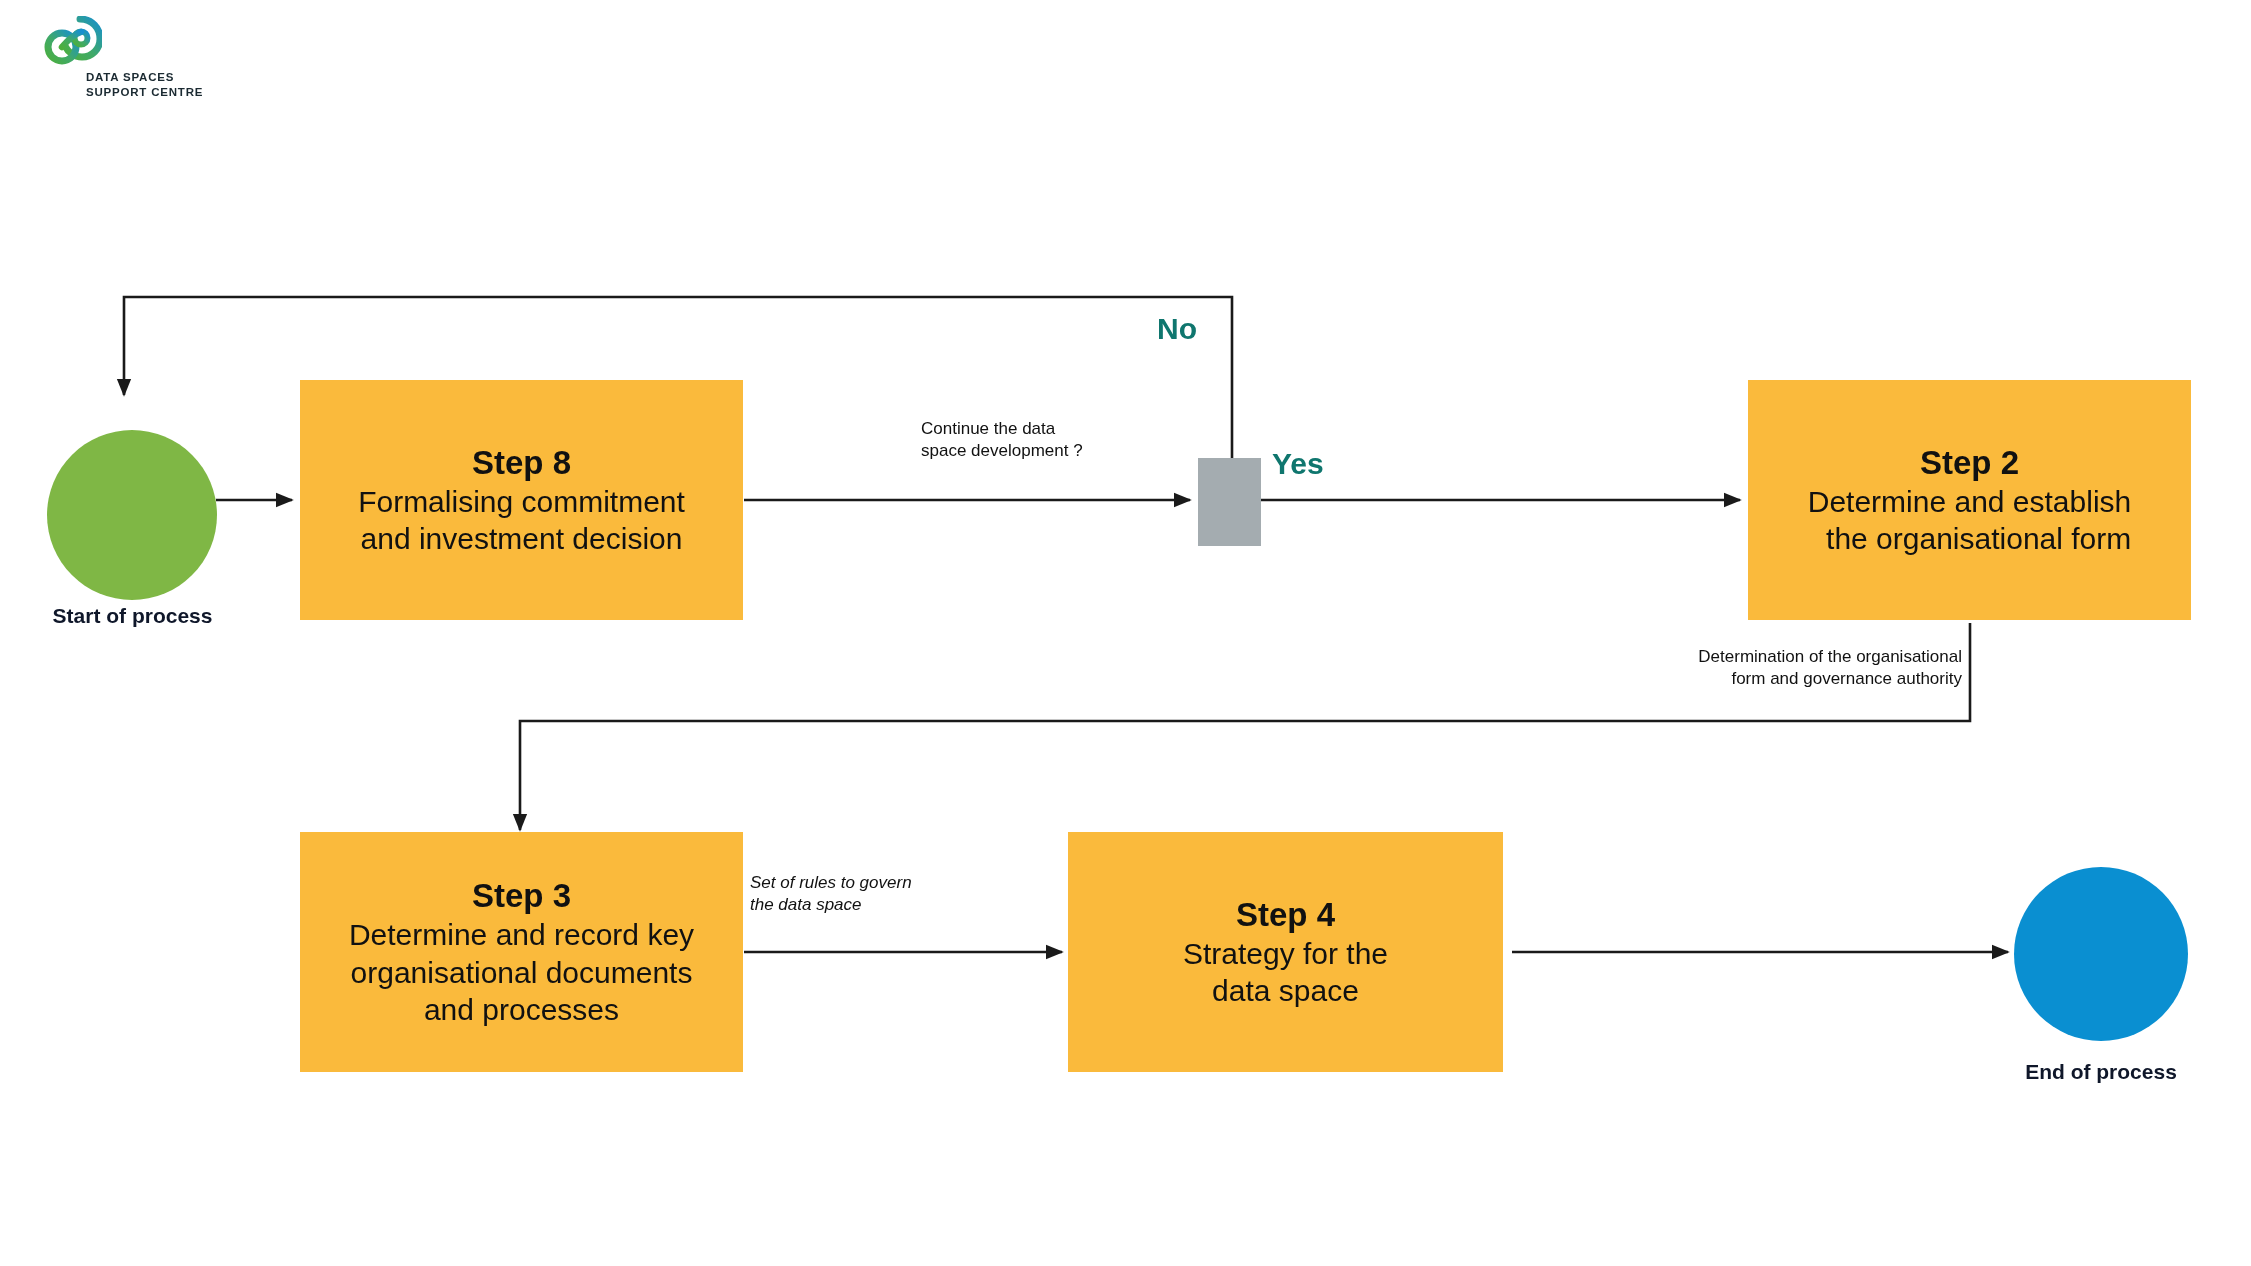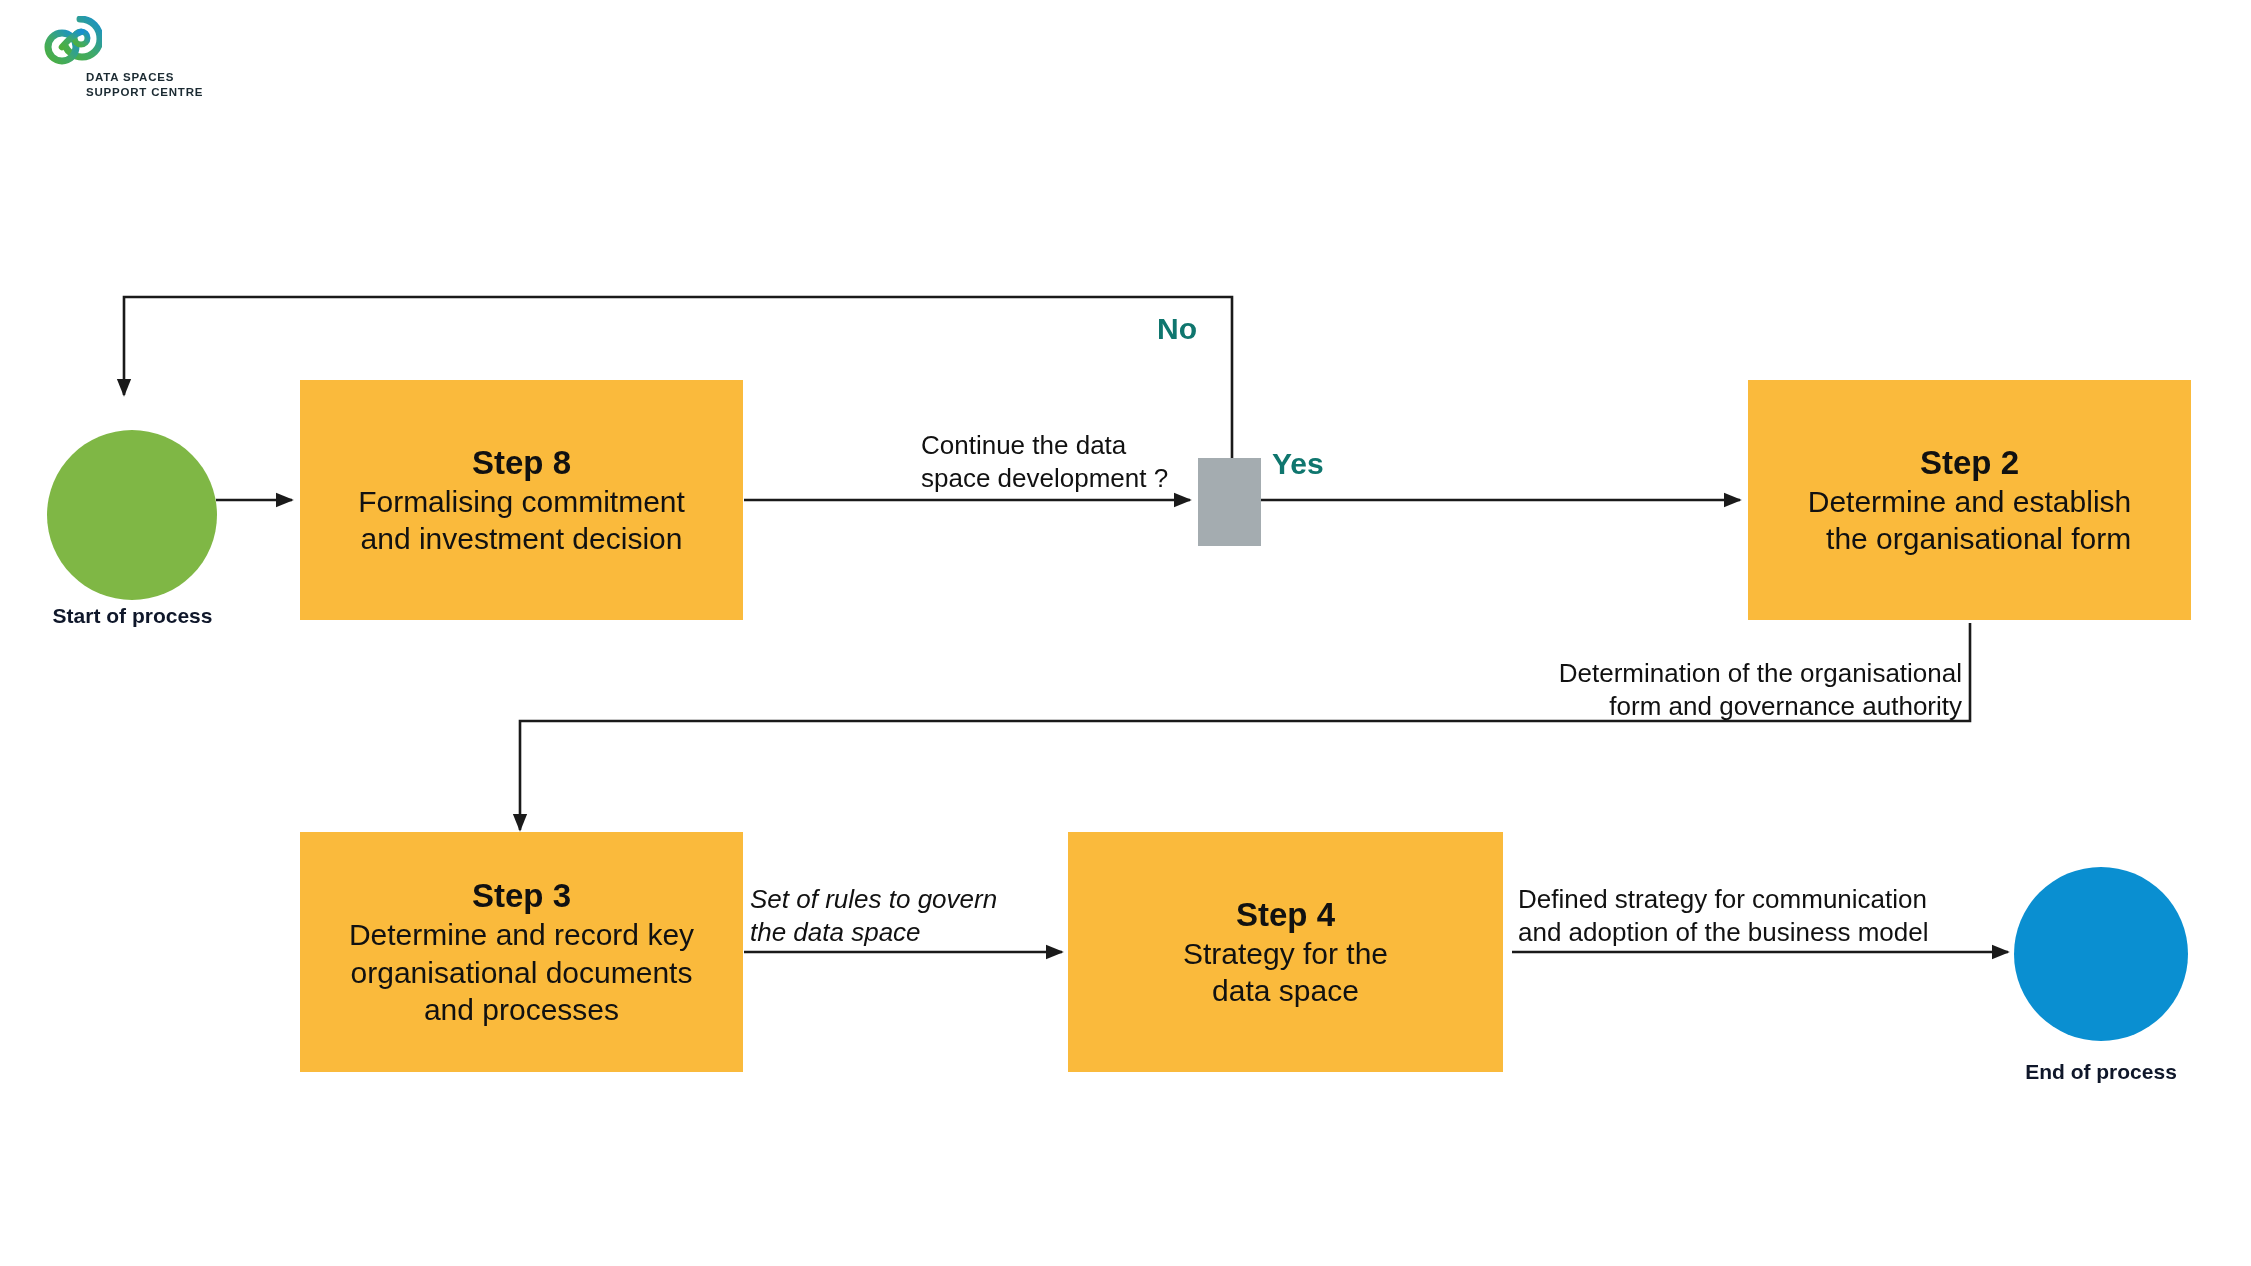--- a/index.html
+++ b/index.html
@@ -93,25 +93,24 @@
     white-space: nowrap;
     text-align: center;
   }
   .decision-box {
     background: #A4ACB0;
   }
 
   
   .edge-label {
     position: absolute;
-    font-size: 26px;
+    font-size: 17px;
     line-height: 1.28;
     color: #111111;
     white-space: pre-line;
-    margin-top: 11px;
   }
   .edge-label.right-align { text-align: right; }
   .branch-label {
     position: absolute;
     font-size: 30px;
     font-weight: bold;
     color: #0f766e;
     white-space: nowrap;
   }
 </style>
@@ -197,19 +196,17 @@
 
   <div class="edge-label" style="left:750px; top:872px; width:300px;font-style:italic;">Set of rules to govern
 the data space</div>
 
   <div class="node step-box" style="left:1068px; top:832px; width:435px; height:240px;">
     <div class="step-title">Step 4</div>
     <div class="step-desc">Strategy for the
 data space</div>
   </div>
 
-  <div class="edge-label" style="left:1518px; top:872px; width:470px;">Defined strategy for communication
-and adoption of the business model</div>
 
   <div class="node terminator" style="left:2014px; top:867px; width:174px; height:174px; background:#0A8FD1;"></div>
   <div class="term-label" style="left:1988px; top:1060px; width:226px;">End of process</div>
 
 </div>
 
 </body></html>

